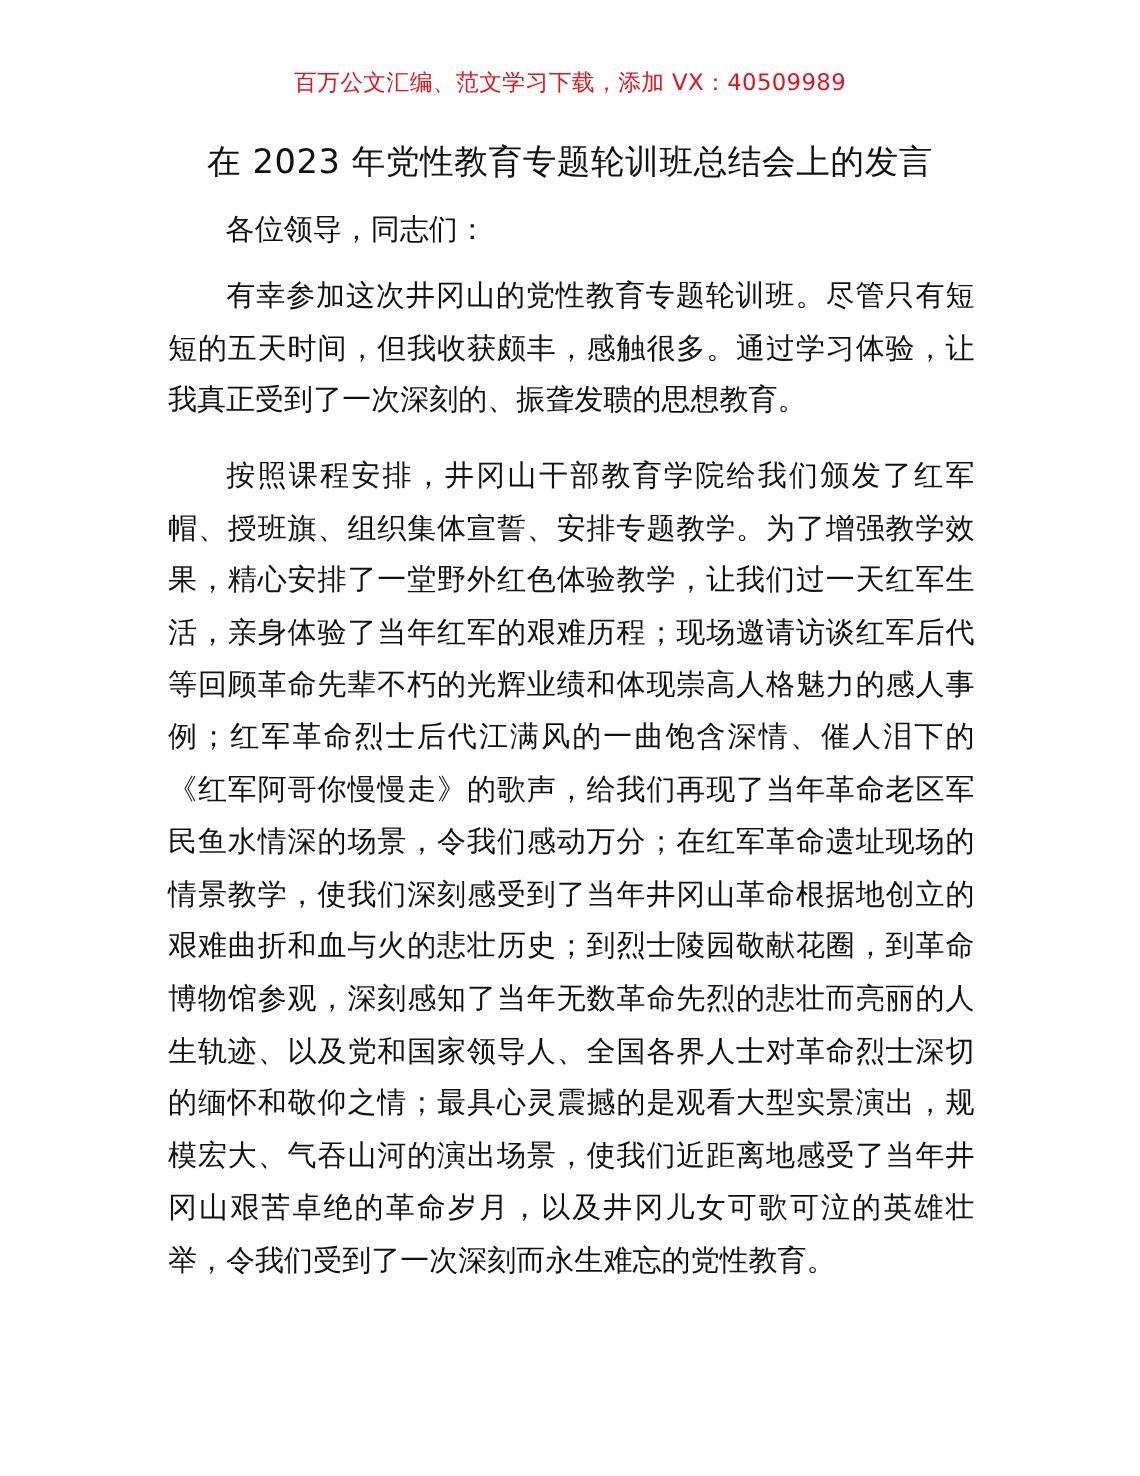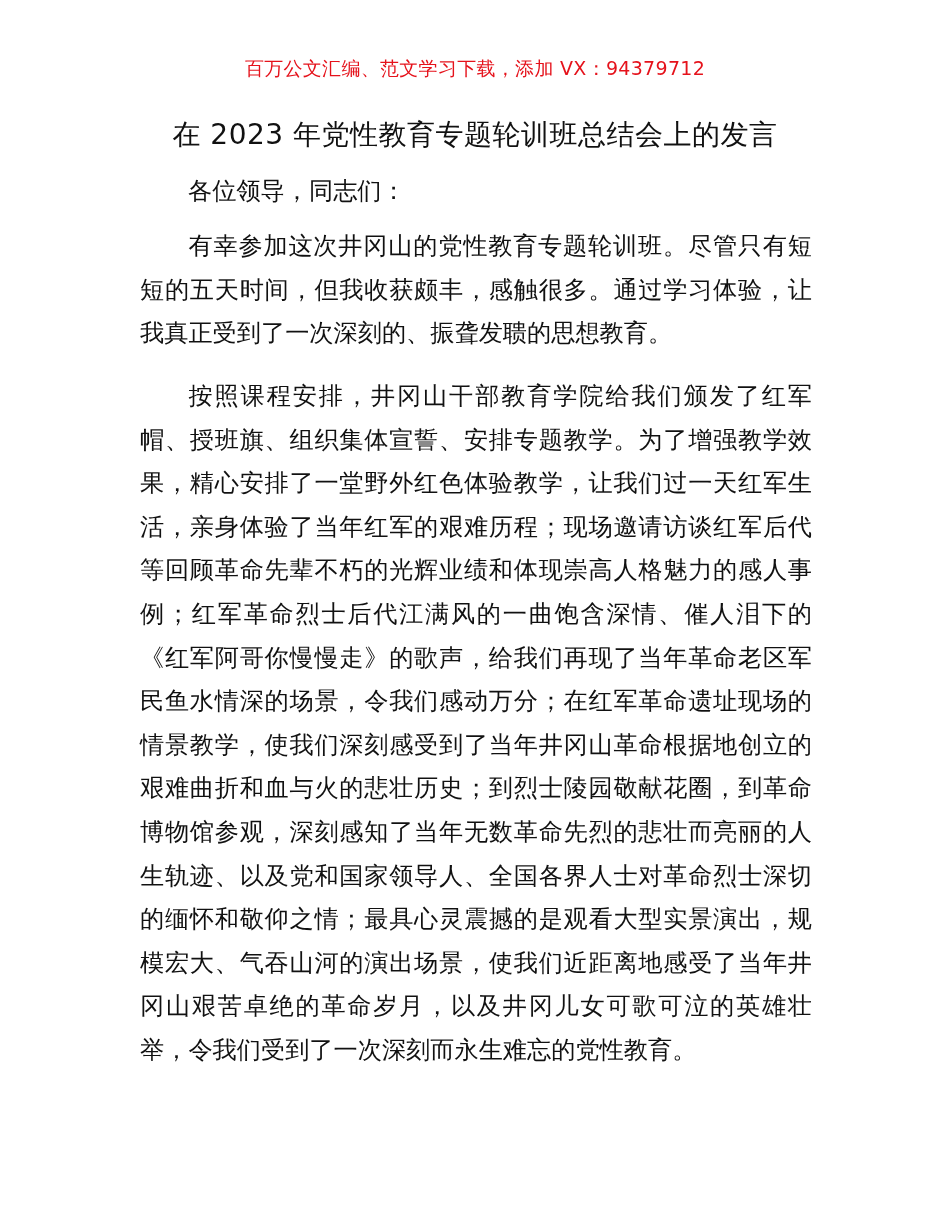--- a/index.html
+++ b/index.html
@@ -4,29 +4,29 @@
   <style>
     html, body { margin: 0; padding: 0; background: #ffffff; }
     body { width: 950px; height: 1230px; position: relative; overflow: hidden;
       font-family: "DejaVu Sans", "Liberation Sans", sans-serif; color: #111111; }
     .watermark { position: absolute; top: 56px; left: 0; width: 950px; text-align: center;
       font-size: 19px; color: #e5121b; letter-spacing: 0.3px; }
     .title { position: absolute; top: 116px; left: 0; width: 950px; text-align: center;
       font-size: 28px; color: #111; letter-spacing: 0.5px; }
     .body { position: absolute; left: 140px; width: 672px; }
     .para { margin: 0; font-size: 24.2px; line-height: 43.6px; text-indent: 48.5px;
-      text-align: justify; text-align-last: left; letter-spacing: 0px; }
+      text-align: justify; text-align-last: left; letter-spacing: 0px; font-family: Liberation Serif, serif; }
     .salutation { position: absolute; top: 170px; left: 188px; font-size: 24.2px; line-height: 43.6px; }
     #p1 { top: 225px; }
     #p2 { top: 375px; }
   </style>
 </head>
 <body>
 
-<div class="watermark">百万公文汇编、范文学习下载，添加 VX：94379712</div>
+<div class="watermark">百万公文汇编、范文学习下载，添加 VX：40509989</div>
 
 <div class="title">在 2023 年党性教育专题轮训班总结会上的发言</div>
 
 <div class="salutation">各位领导，同志们：</div>
 
 <div class="body" id="p1">
   <p class="para">有幸参加这次井冈山的党性教育专题轮训班。尽管只有短短的五天时间，但我收获颇丰，感触很多。通过学习体验，让我真正受到了一次深刻的、振聋发聩的思想教育。</p>
 </div>
 
 <div class="body" id="p2">

